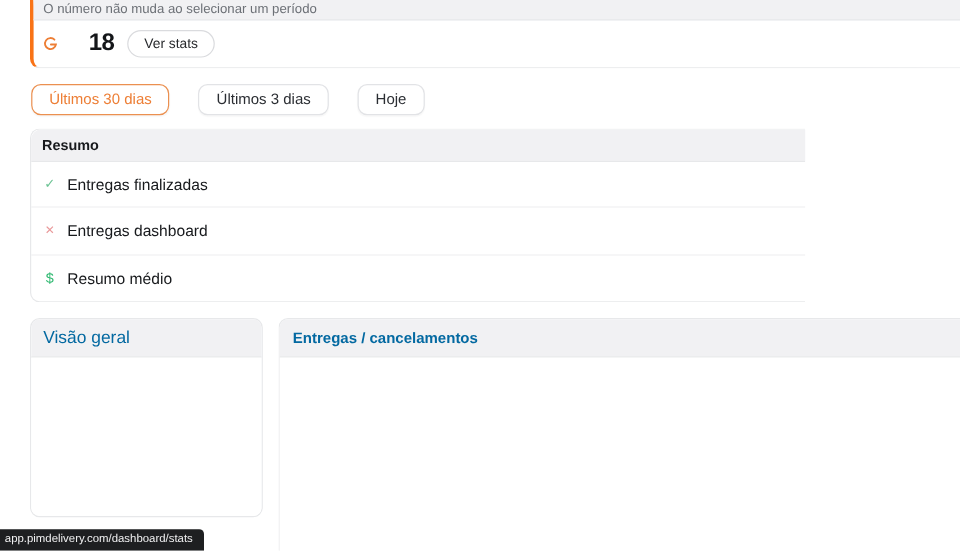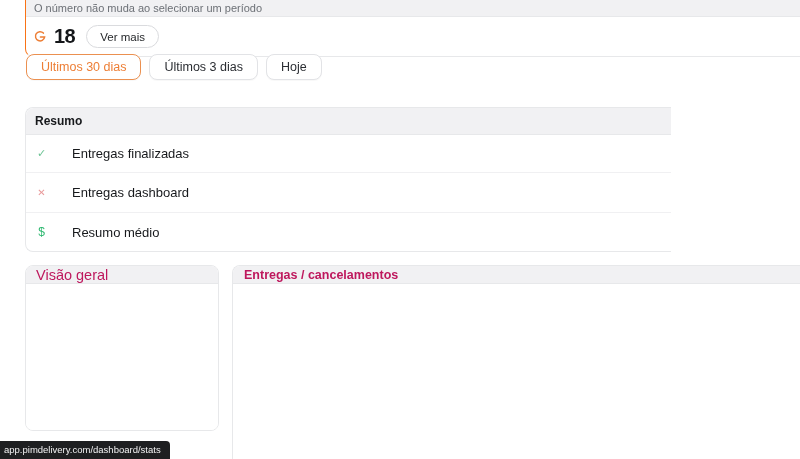--- a/index.html
+++ b/index.html
@@ -13,21 +13,21 @@
     background: #ffffff;
     overflow: hidden;
     color: #17191c;
   }
 
   
   .card-top {
     position: absolute;
     left: 25px; top: 0;
     width: 775px;
-    border-left: 1px solid #f97316;
+    border-left: 3px solid #f97316;
     border-bottom: 1px solid #e7e8ea;
     border-bottom-left-radius: 8px;
     background: #ffffff;
   }
   .card-top .note-strip {
     height: 17px;
     background: #f1f1f3;
     border-bottom: 1px solid #e7e8ea;
     font-size: 11px;
     line-height: 16px;
@@ -40,21 +40,21 @@
     height: 39px;
     display: flex;
     align-items: center;
     padding-left: 7px;
   }
   .counter-icon-wrap { width: 14px; height: 14px; display: inline-flex; }
   .counter-value {
     font-size: 20px;
     font-weight: 700;
     color: #141619;
-    margin-left: 7px;
+    margin-left: 25px;
     letter-spacing: -0.5px;
   }
   .btn-vermais {
     margin-left: 11px;
     height: 23px;
     padding: 0 13px;
     background: #ffffff;
     border: 1px solid #dadbde;
     border-radius: 12px;
     font-size: 11.5px;
@@ -62,23 +62,23 @@
     color: #26282b;
     display: inline-flex;
     align-items: center;
     cursor: pointer;
     font-family: inherit;
   }
 
   
   .filters {
     position: absolute;
-    left: 26px; top: 54px;
-    display: flex;
-    gap: 8px;
+    left: 26px; top: 70px;
+    display: flex;
+    gap: 24px;
   }
   .pill {
     height: 26px;
     padding: 0 14px;
     border-radius: 8px;
     background: #ffffff;
     border: 1px solid #e2e3e6;
     font-size: 12.5px;
     font-weight: 500;
     color: #2b2e33;
@@ -128,21 +128,21 @@
   .row-icon {
     width: 13px;
     display: inline-flex;
     justify-content: center;
     font-weight: 400;
   }
   .icon-check { color: #6cc394; font-size: 11px; }
   .icon-x     { color: #e9999a; font-size: 10px; }
   .icon-dollar{ color: #2eb870; font-size: 12px; }
   .row-label {
-    margin-left: 24px;
+    margin-left: 8px;
     font-size: 13px;
     color: #17191c;
   }
 
   
   .panel {
     position: absolute;
     background: #ffffff;
     border: 1px solid #e7e8ea;
     overflow: hidden;
@@ -155,24 +155,24 @@
   .panel-right {
     left: 232px; top: 265px;
     width: 600px; height: 210px;
     border-top-left-radius: 8px;
     border-right: none;
     border-bottom: none;
   }
   .panel-header {
     background: #f1f1f3;
     border-bottom: 1px solid #e7e8ea;
-    height: 18px;
-    display: flex;
-    align-items: center;
-    color: #be185d;
+    height: 32px;
+    display: flex;
+    align-items: center;
+    color: #0369a1;
   }
   .panel-left .panel-header { padding-left: 10px; font-size: 14.5px; font-weight: 400; }
   .panel-right .panel-header { padding-left: 11px; font-size: 12.5px; font-weight: 700; }
   .panel-body { background: #ffffff; width: 100%; height: 100%; }
 
   
   .status-tooltip {
     position: absolute;
     left: 0; top: 441px;
     height: 20px;
@@ -192,21 +192,21 @@
 
   <section class="card-top">
     <div class="note-strip">O número não muda ao selecionar um período</div>
     <div class="counter-row">
       <span class="counter-icon-wrap">
         <svg width="14" height="14" viewBox="0 0 14 14" aria-hidden="true">
           <path d="M 10.4 3.1 A 4.6 4.6 0 1 0 11.6 7.1 L 7.4 7.1" fill="none" stroke="#ed7e35" stroke-width="1.5" stroke-linecap="round"></path>
         </svg>
       </span>
       <span class="counter-value">18</span>
-      <button class="btn-vermais">Ver mais</button>
+      <button class="btn-vermais">Ver stats</button>
     </div>
   </section>
 
   <nav class="filters">
     <button class="pill active">Últimos 30 dias</button>
     <button class="pill">Últimos 3 dias</button>
     <button class="pill">Hoje</button>
   </nav>
 
   <section class="card-summary">

